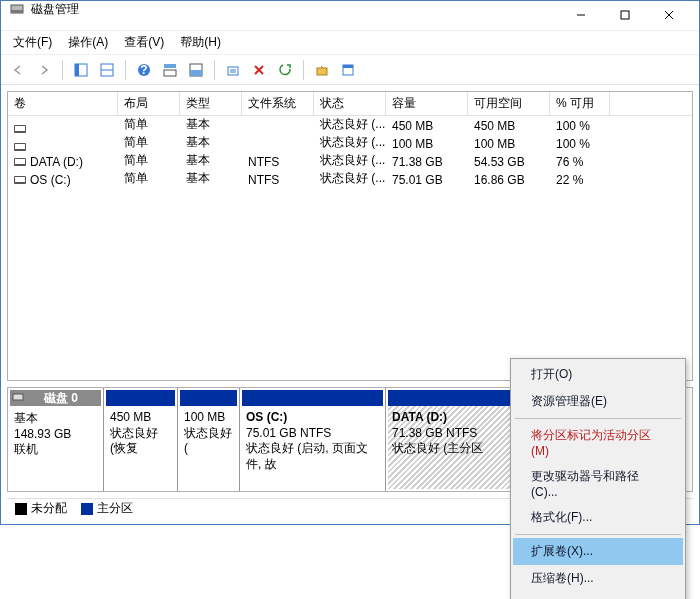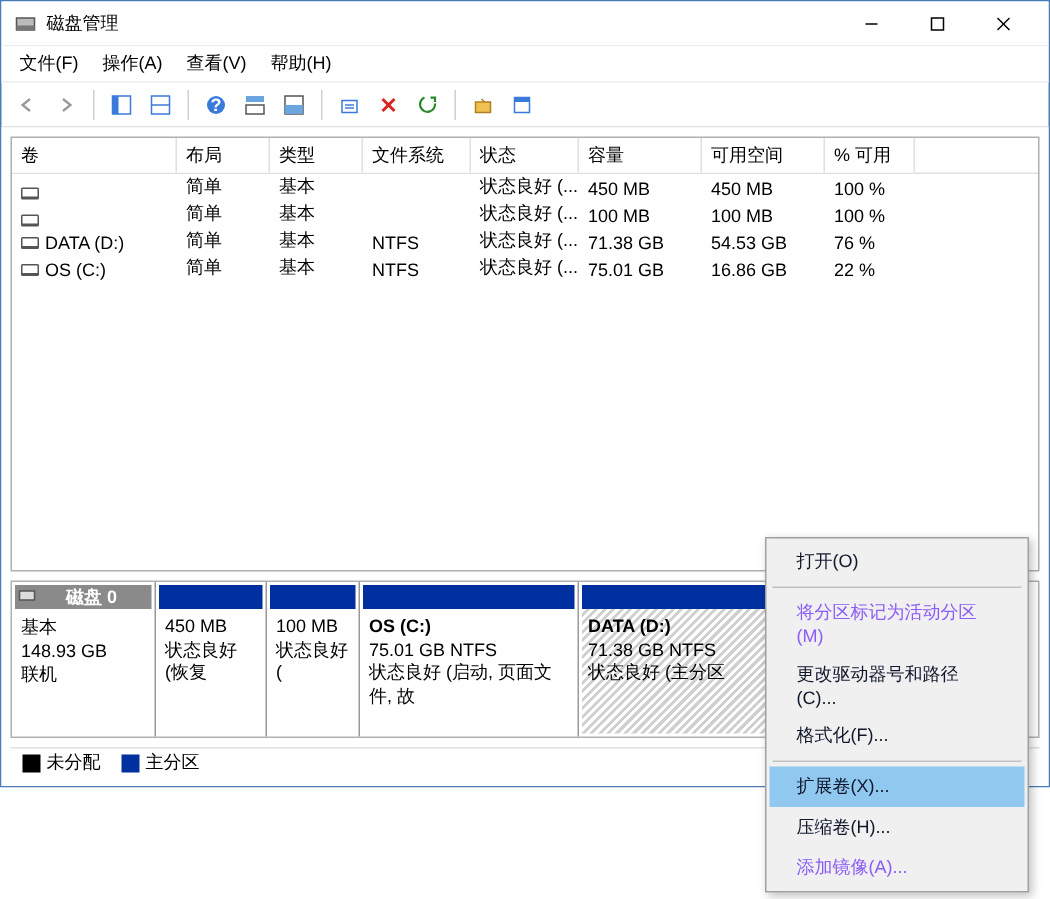--- a/index.html
+++ b/index.html
@@ -1,18 +1,18 @@
 <!DOCTYPE html>
 <html><head>
 <meta charset="utf-8">
 <style>
   * { box-sizing: border-box; margin: 0; padding: 0; font-family: "Microsoft YaHei", "Segoe UI", sans-serif; font-size: 12px; }
   body { background: #fff; }
   .window { width: 700px; height: 525px; border: 1px solid #4a7db5; background: #fff; display: flex; flex-direction: column; }
-  .titlebar { height: 30px; display: flex; align-items: center; padding: 0 8px; background: #fff; border-bottom: 1px solid #eee; }
+  .titlebar { height: 30px; display: flex; padding: 0 8px; background: #fff; border-bottom: 1px solid #eee; }
   .titlebar .icon { width: 16px; height: 16px; margin-right: 6px; }
   .title-text { flex: 1; color: #000; }
   .win-controls { display: flex; }
   .win-btn { width: 44px; height: 28px; display: flex; align-items: center; justify-content: center; color: #000; }
   .menubar { height: 24px; display: flex; align-items: flex-end; background: #fff; border-bottom: 1px solid #eee; padding: 0 4px; }
   .menubar span { padding: 3px 8px; color: #000; }
   .toolbar { height: 30px; display: flex; align-items: center; padding: 0 6px; border-bottom: 1px solid #e0e0e0; gap: 4px; }
   .tool-btn { width: 22px; height: 22px; display: flex; align-items: center; justify-content: center; border: 1px solid transparent; }
   .tool-btn.disabled { opacity: 0.4; }
   .tool-sep { width: 1px; height: 20px; background: #d0d0d0; margin: 0 3px; }
@@ -42,21 +42,21 @@
   .vol .body { padding: 4px; font-size: 11px; line-height: 1.3; }
   .vol.unalloc .header { background: #000; }
   .vol.hatched .body-wrap { background: repeating-linear-gradient(135deg, #fff 0, #fff 2px, #d0d0d0 2px, #d0d0d0 4px); }
   .vol .body-wrap { flex: 1; }
   .legend { height: 20px; border-top: 1px solid #e0e0e0; display: flex; align-items: center; gap: 14px; padding: 0 8px; }
   .legend-swatch { width: 12px; height: 12px; display: inline-block; margin-right: 4px; vertical-align: middle; }
   .legend-swatch.black { background: #000; }
   .legend-swatch.blue { background: #0030a0; }
   .context-menu { position: absolute; left: 510px; top: 358px; width: 176px; background: #f0f0f0; border: 1px solid #a0a0a0; box-shadow: 2px 2px 6px rgba(0,0,0,0.25); padding: 2px; }
   .ctx-item { padding: 5px 18px; color: #0f172a; }
-  .ctx-item.disabled { color: #8b5cf6; }
+  .ctx-item.disabled { color: #b91c1c; }
   .ctx-item.highlight { background: #91c8f0; }
   .ctx-sep { height: 1px; background: #c0c0c0; margin: 3px 2px; }
   .bold { font-weight: 600; }
 </style>
 </head>
 <body>
 
 <div class="window">
 
   <div class="titlebar">
@@ -309,20 +309,21 @@
 
     <div class="legend">
       <span><span class="legend-swatch black"></span><span>未分配</span></span>
       <span><span class="legend-swatch blue"></span><span>主分区</span></span>
     </div>
   </div>
 </div>
 
 <div class="context-menu" id="ctx">
     <div class="ctx-item ">打开(O)</div>
+    <div class="ctx-item ">资源管理器(E)</div>
     <div class="ctx-sep"></div>
     <div class="ctx-item disabled">将分区标记为活动分区(M)</div>
     <div class="ctx-item ">更改驱动器号和路径(C)...</div>
     <div class="ctx-item ">格式化(F)...</div>
     <div class="ctx-sep"></div>
     <div class="ctx-item highlight">扩展卷(X)...</div>
     <div class="ctx-item ">压缩卷(H)...</div>
     <div class="ctx-item disabled">添加镜像(A)...</div>
   </div>
 

